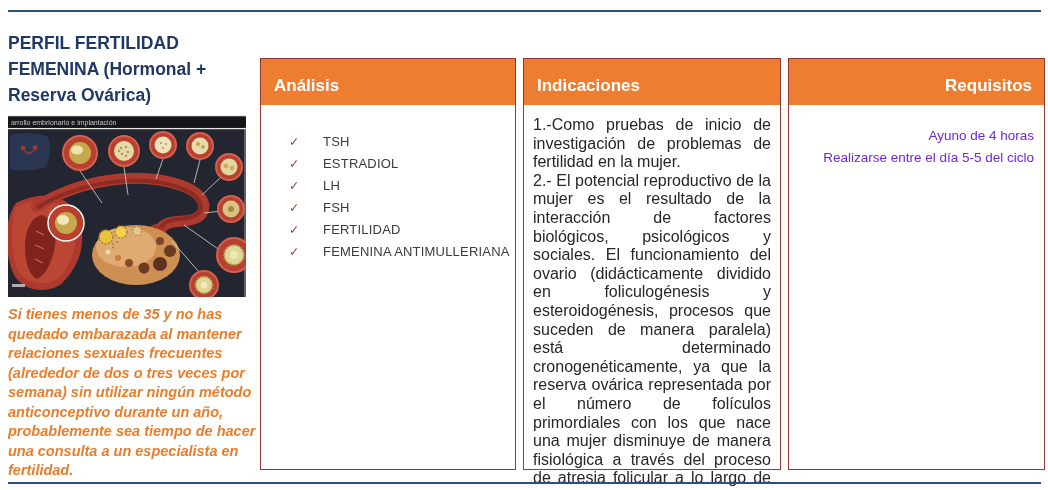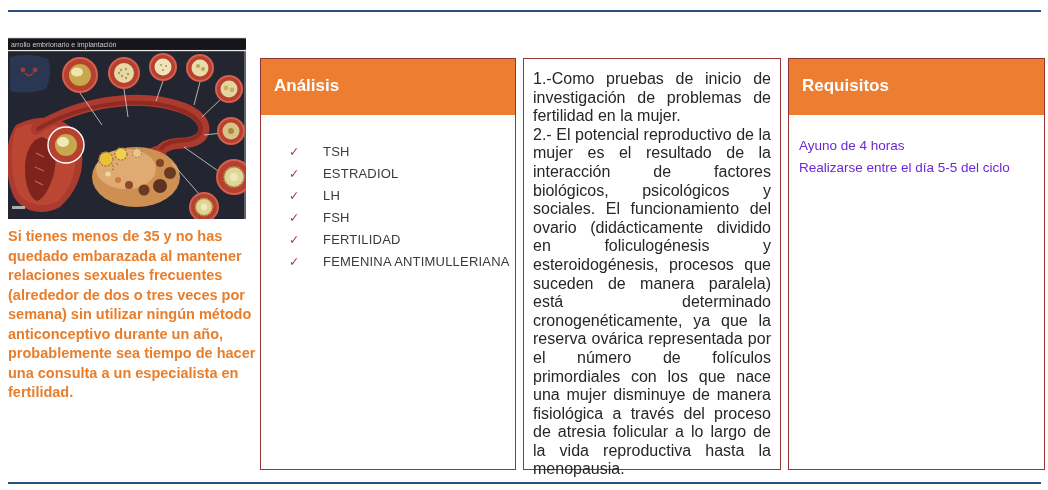--- a/index.html
+++ b/index.html
@@ -37,47 +37,48 @@
   }
   .anatomy-wrap { margin-top: 7px; width: 238px; height: 182px; }
   .anatomy-wrap svg { display: block; }
   .advice {
     margin-top: 8px;
     color: #E87E2B;
     font-weight: bold;
     font-size: 14.5px;
     line-height: 19.5px;
     width: 252px;
+    font-style: italic;
   }
 
   
   .boxes {
     position: absolute;
     left: 260px;
     top: 58px;
     display: flex;
     gap: 7px;
   }
   .box {
     box-sizing: border-box;
     border: 1px solid #943634;
     background: #ffffff;
     height: 412px;
   }
   .box-analisis     { width: 256px; }
   .box-indicaciones { width: 258px; }
-  .box-requisitos   { width: 257px; }
+  .box-requisitos   { width: 257px; text-align: right; }
   .box-header {
     box-sizing: border-box;
     background: #ED7D31;
     color: #ffffff;
     font-weight: bold;
     font-size: 17px;
     line-height: 24px;
-    height: 56px;
+    height: 46px;
     padding: 15px 12px 0 13px;
   }
 
   .analisis-list {
     list-style: none;
     margin: 26px 0 0 0;
     padding: 0 4px 0 28px;
   }
   .analisis-list li {
     display: flex;
@@ -113,20 +114,21 @@
 </style>
 </head>
 <body>
 
 <div class="page">
 
   <div class="rule rule-top"></div>
 
   <div class="left-col">
 
+    <div class="page-title">PERFIL FERTILIDAD FEMENINA (Hormonal + Reserva Ovárica)</div>
 
     <div class="anatomy-wrap">
       <svg width="238" height="182" viewBox="0 0 238 182">
 
         <rect width="238" height="182" fill="#232630"></rect>
         <rect x="236" y="0" width="2" height="182" fill="#9aa0a6" opacity="0.5"></rect>
 
         <rect x="0" y="0" width="238" height="1.5" fill="#e9e9e4"></rect>
         <rect x="0" y="1.5" width="238" height="11" fill="#14161c"></rect>
         <text x="3" y="10" font-size="7" fill="#c9c9c4">arrollo embrionario e implantación</text>
@@ -251,20 +253,21 @@
             <span>FERTILIDAD</span>
           </li>
         <li>
             <span class="chk">✓</span>
             <span>FEMENINA ANTIMULLERIANA</span>
           </li>
       </ul>
     </div>
 
     <div class="box box-indicaciones">
+      <div class="box-header">Indicaciones</div>
       <div class="indicaciones-body">
         <p>1.-Como pruebas de inicio de investigación de problemas de fertilidad en la mujer.</p>
         <p>2.- El potencial reproductivo de la mujer es el resultado de la interacción de factores biológicos, psicológicos y sociales. El funcionamiento del ovario (didácticamente dividido en foliculogénesis y esteroidogénesis, procesos que suceden de manera paralela) está determinado cronogenéticamente, ya que la reserva ovárica representada por el número de folículos primordiales con los que nace una mujer disminuye de manera fisiológica a través del proceso de atresia folicular a lo largo de la vida reproductiva hasta la menopausia.</p>
       </div>
     </div>
 
     <div class="box box-requisitos">
       <div class="box-header">Requisitos</div>
       <div class="requisitos-body">
         <div>Ayuno de 4 horas</div>

